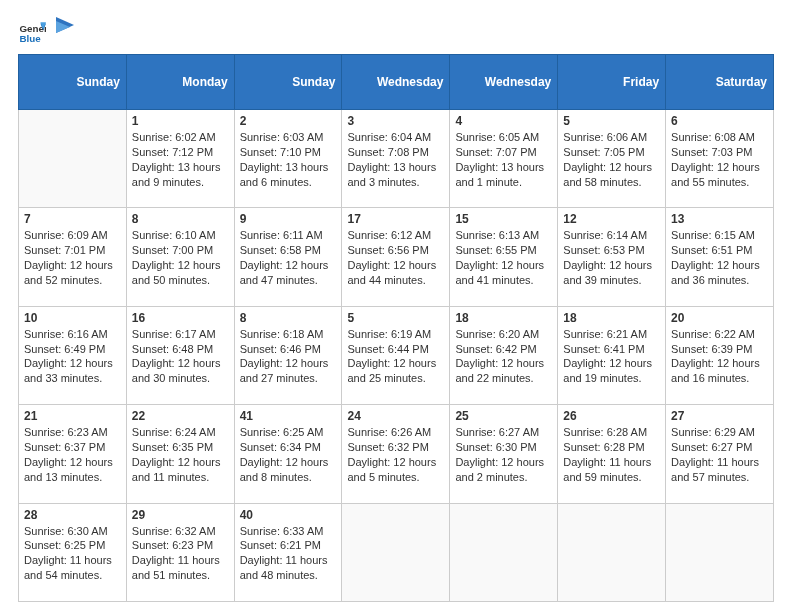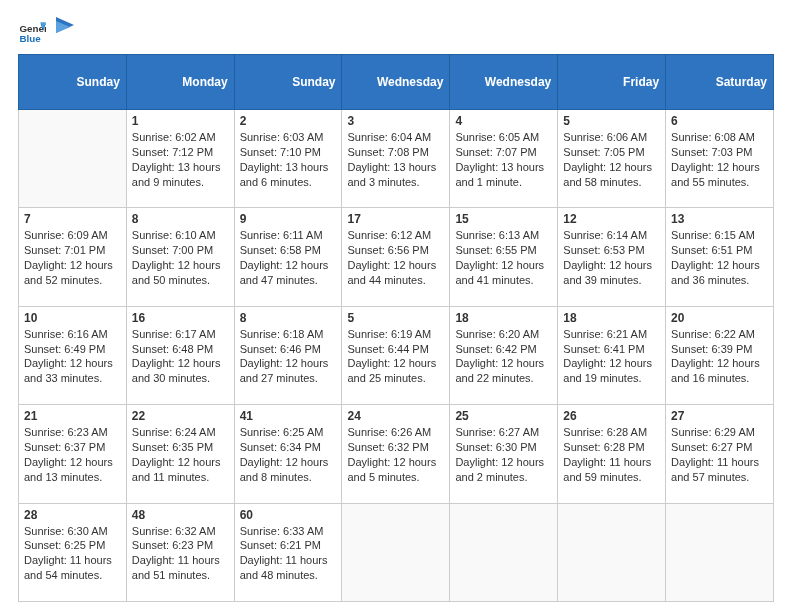--- a/index.html
+++ b/index.html
@@ -239,25 +239,25 @@
             <div class="day-number">27</div>
             <div class="day-info">Sunrise: 6:29 AM<br>Sunset: 6:27 PM<br>Daylight: 11 hours<br>and 57 minutes.</div>
           </td>
         </tr>
         <tr>
           <td>
             <div class="day-number">28</div>
             <div class="day-info">Sunrise: 6:30 AM<br>Sunset: 6:25 PM<br>Daylight: 11 hours<br>and 54 minutes.</div>
           </td>
           <td>
-            <div class="day-number">48</div>
+            <div class="day-number">29</div>
             <div class="day-info">Sunrise: 6:32 AM<br>Sunset: 6:23 PM<br>Daylight: 11 hours<br>and 51 minutes.</div>
           </td>
           <td>
-            <div class="day-number">60</div>
+            <div class="day-number">40</div>
             <div class="day-info">Sunrise: 6:33 AM<br>Sunset: 6:21 PM<br>Daylight: 11 hours<br>and 48 minutes.</div>
           </td>
           <td class="empty-cell"></td>
           <td class="empty-cell"></td>
           <td class="empty-cell"></td>
           <td class="empty-cell"></td>
         </tr>
       </tbody>
   </table>
 </div>

